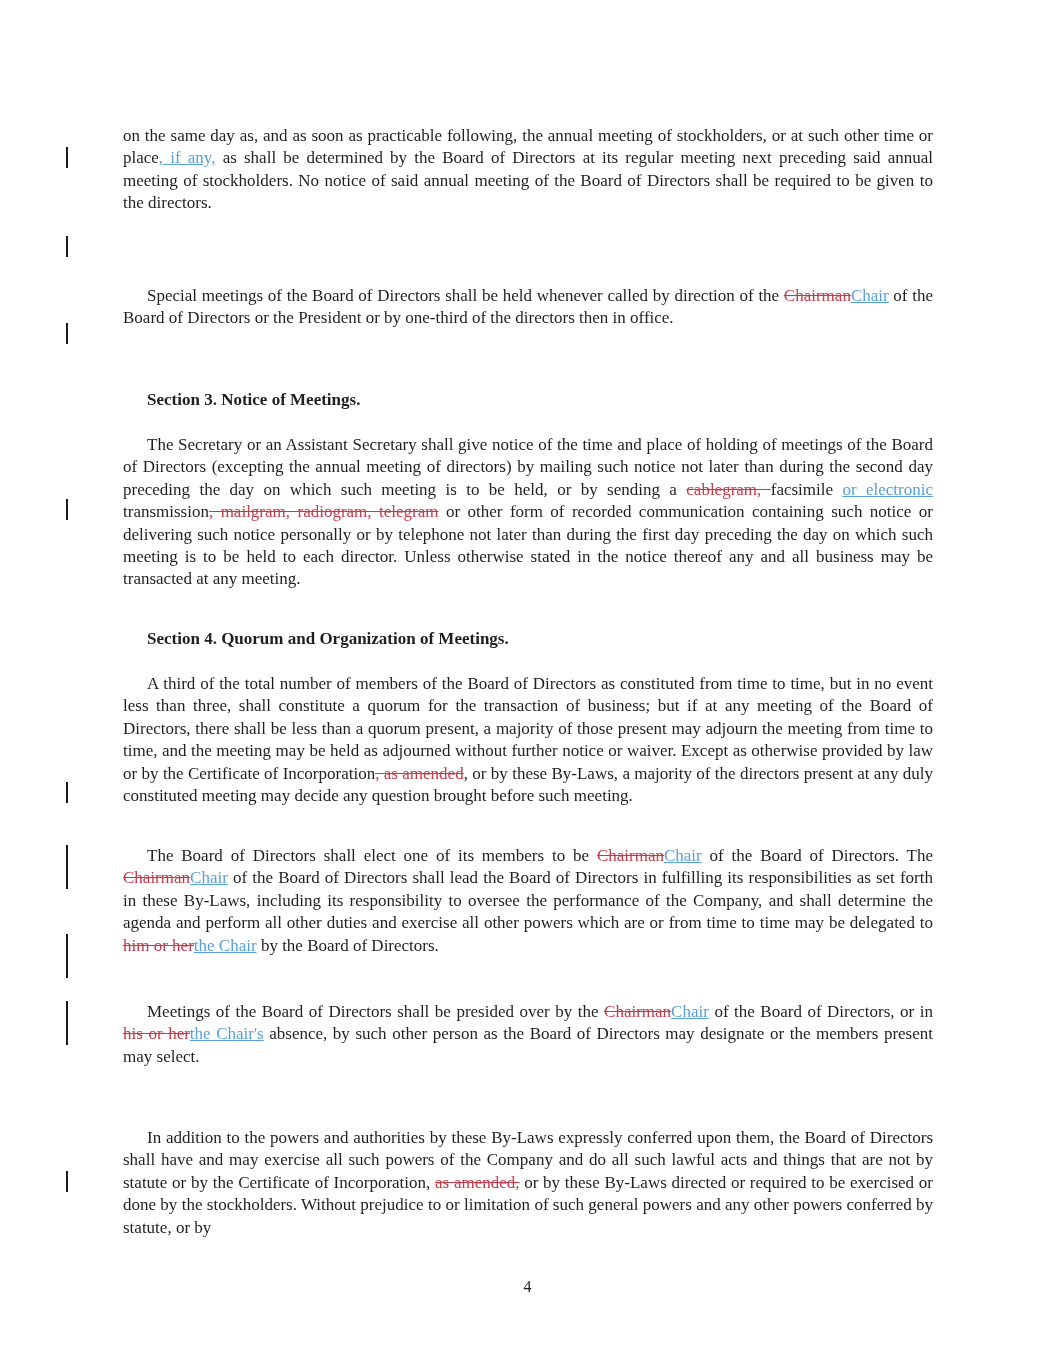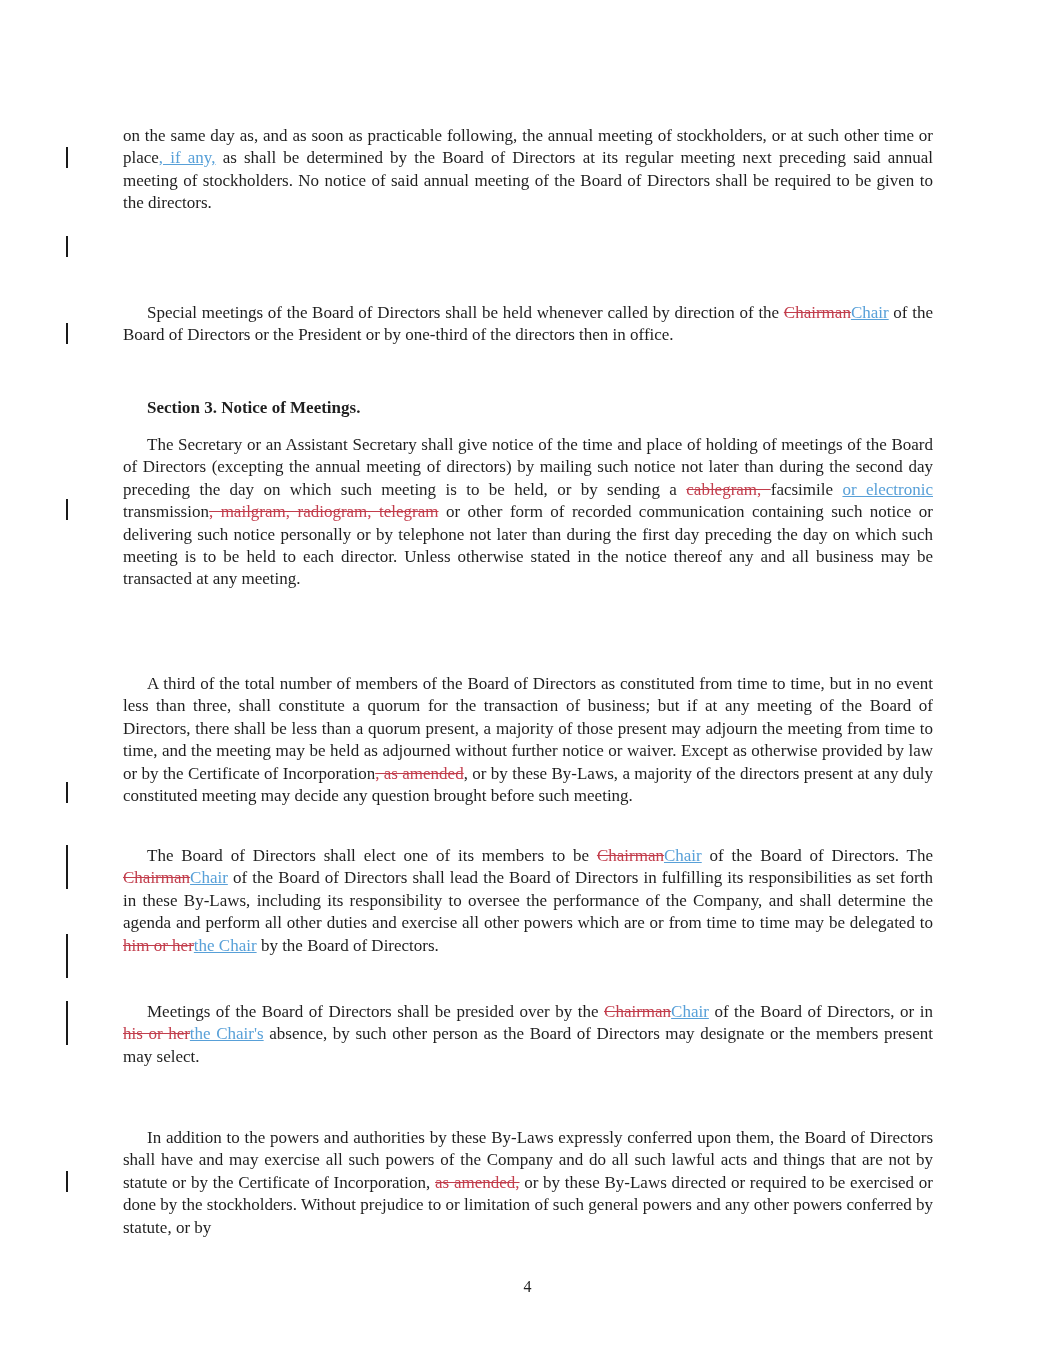--- a/index.html
+++ b/index.html
@@ -57,23 +57,24 @@
       <div class="change-bar" style="top: 323px; height: 21px;"></div>
       <div class="change-bar" style="top: 499px; height: 21px;"></div>
       <div class="change-bar" style="top: 782px; height: 21px;"></div>
       <div class="change-bar" style="top: 845px; height: 44px;"></div>
       <div class="change-bar" style="top: 934px; height: 44px;"></div>
       <div class="change-bar" style="top: 1001px; height: 44px;"></div>
       <div class="change-bar" style="top: 1171px; height: 21px;"></div>
     </div>
 
   <div class="block" style="top:125px"><span>on the same day as, and as soon as practicable following, the annual meeting of stockholders, or at such other time or place</span><span class="run-ins">, if any,</span><span> as shall be determined by the Board of Directors at its regular meeting next preceding said annual meeting of stockholders.  No notice of said annual meeting of the Board of Directors shall be required to be given to the directors.</span></div>
-  <div class="block indent" style="top:302px"><span>Special meetings of the Board of Directors shall be held whenever called by direction of the </span><span class="run-del">Chairman</span><span class="run-ins">Chair</span><span> of the Board of Directors or the President or by one-third of the directors then in office.</span></div>
-  <div class="block heading" style="top:397px">Section 3. Notice of Meetings.</div>
+  <div class="block indent" style="top:285px"><span>Special meetings of the Board of Directors shall be held whenever called by direction of the </span><span class="run-del">Chairman</span><span class="run-ins">Chair</span><span> of the Board of Directors or the President or by one-third of the directors then in office.</span></div>
+  <div class="block heading" style="top:389px">Section 3. Notice of Meetings.</div>
   <div class="block indent" style="top:434px"><span>The Secretary or an Assistant Secretary shall give notice of the time and place of holding of meetings of the Board of Directors (excepting the annual meeting of directors) by mailing such notice not later than during the second day preceding the day on which such meeting is to be held, or by sending a </span><span class="run-del">cablegram, </span><span>facsimile </span><span class="run-ins">or electronic </span><span>transmission</span><span class="run-del">, mailgram, radiogram, telegram</span><span> or other form of recorded communication containing such notice or delivering such notice personally or by telephone not later than during the first day preceding the day on which such meeting is to be held to each director.  Unless otherwise stated in the notice thereof any and all business may be transacted at any meeting.</span></div>
+  <div class="block heading" style="top:628px">Section 4. Quorum and Organization of Meetings.</div>
   <div class="block indent" style="top:673px"><span>A third of the total number of members of the Board of Directors as constituted from time to time, but in no event less than three, shall constitute a quorum for the transaction of business; but if at any meeting of the Board of Directors, there shall be less than a quorum present, a majority of those present may adjourn the meeting from time to time, and the meeting may be held as adjourned without further notice or waiver.  Except as otherwise provided by law or by the Certificate of Incorporation</span><span class="run-del">, as amended</span><span>, or by these By-Laws, a majority of the directors present at any duly constituted meeting may decide any question brought before such meeting.</span></div>
   <div class="block indent" style="top:845px"><span>The Board of Directors shall elect one of its members to be </span><span class="run-del">Chairman</span><span class="run-ins">Chair</span><span> of the Board of Directors.  The </span><span class="run-del">Chairman</span><span class="run-ins">Chair</span><span> of the Board of Directors shall lead the Board of Directors in fulfilling its responsibilities as set forth in these By-Laws, including its responsibility to oversee the performance of the Company, and shall determine the agenda and perform all other duties and exercise all other powers which are or from time to time may be delegated to </span><span class="run-del">him or her</span><span class="run-ins">the Chair</span><span> by the Board of Directors.</span></div>
   <div class="block indent" style="top:1001px"><span>Meetings of the Board of Directors shall be presided over by the </span><span class="run-del">Chairman</span><span class="run-ins">Chair</span><span> of the Board of Directors, or in </span><span class="run-del">his or her</span><span class="run-ins">the Chair's</span><span> absence, by such other person as the Board of Directors may designate or the members present may select.</span></div>
   <div class="block indent" style="top:1127px"><span>In addition to the powers and authorities by these By-Laws expressly conferred upon them, the Board of Directors shall have and may exercise all such powers of the Company and do all such lawful acts and things that are not by statute or by the Certificate of Incorporation, </span><span class="run-del">as amended,</span><span> or by these By-Laws directed or required to be exercised or done by the stockholders.  Without prejudice to or limitation of such general powers and any other powers conferred by statute, or by</span></div>
 
   <div class="footer" style="top:1278px">4</div>
 
 </div>
 
 </body></html>

